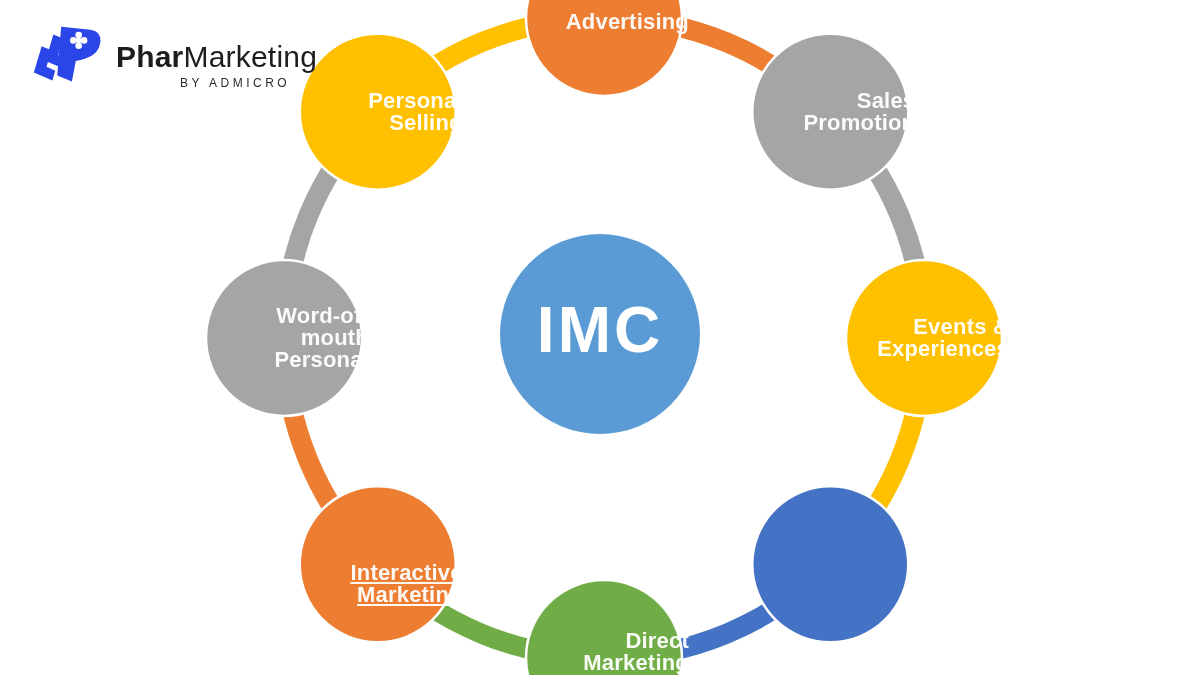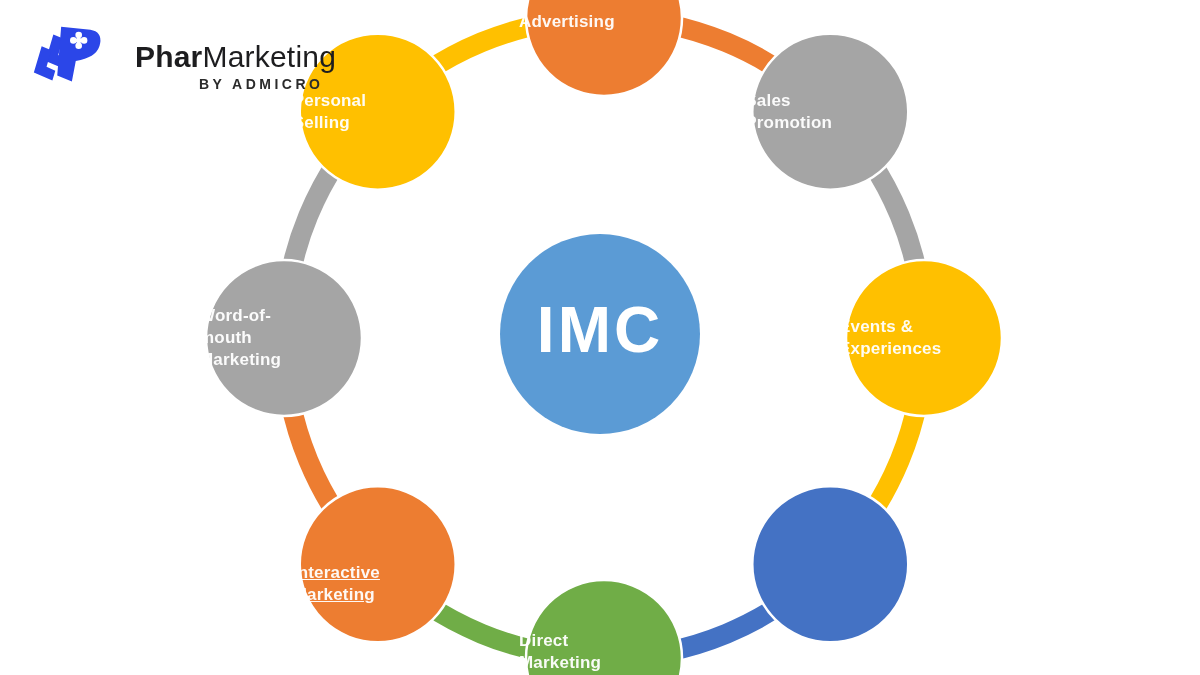--- a/index.html
+++ b/index.html
@@ -19,50 +19,50 @@
   
   .logo {
     position: absolute;
     left: 28px;
     top: 24px;
     display: flex;
     align-items: flex-start;
     gap: 10px;
     z-index: 5;
   }
-  .logo-text { padding-top: 18px; margin-left: 19px; }
+  .logo-text { padding-top: 18px; }
   .brand {
     font-size: 30px;
     line-height: 1;
     color: #1d1d1f;
     white-space: nowrap;
     letter-spacing: 0.2px;
   }
   .brand .bold { font-weight: 700; }
   .brand .regular { font-weight: 400; }
   .tagline {
-    font-size: 14px;
-    font-weight: 700;
+    font-size: 12px;
+    font-weight: 400;
     letter-spacing: 3.5px;
     color: #2b2b2b;
     margin-top: 4px;
     margin-left: 64px;
     white-space: nowrap;
   }
   
   #ring-svg { position: absolute; left: 0; top: 0; }
   .label-layer { position: absolute; inset: 0; }
   .node-label {
     position: absolute;
     width: 170px;
     margin-left: -85px;
     transform: translateY(-50%);
-    text-align: left;
+    text-align: right;
     color: rgba(255,255,255,0.95);
-    font-size: 17px;
+    font-size: 22px;
     line-height: 22px;
     font-weight: 600;
     letter-spacing: 0.2px;
     white-space: pre-line;
   }
   .center-label {
     position: absolute;
     left: 600px;
     top: 334px;
     width: 280px;
@@ -133,18 +133,18 @@
       <div class="node-label" style="left: 830.274px; top: 111.726px;">Sales
 Promotion</div>
       <div class="node-label" style="left: 924px; top: 338px;">Events &amp;
 Experiences</div>
       <div class="node-label" style="left: 604px; top: 652px;">Direct
 Marketing</div>
       <div class="node-label" style="left: 377.726px; top: 584px; text-decoration: underline;">Interactive
 Marketing</div>
       <div class="node-label" style="left: 284px; top: 338px;">Word-of-
 mouth
-Marketing</div>
+Personal</div>
       <div class="node-label" style="left: 377.726px; top: 111.726px;">Personal
 Selling</div>
     </div>
 
 </div>
 
 </body></html>

